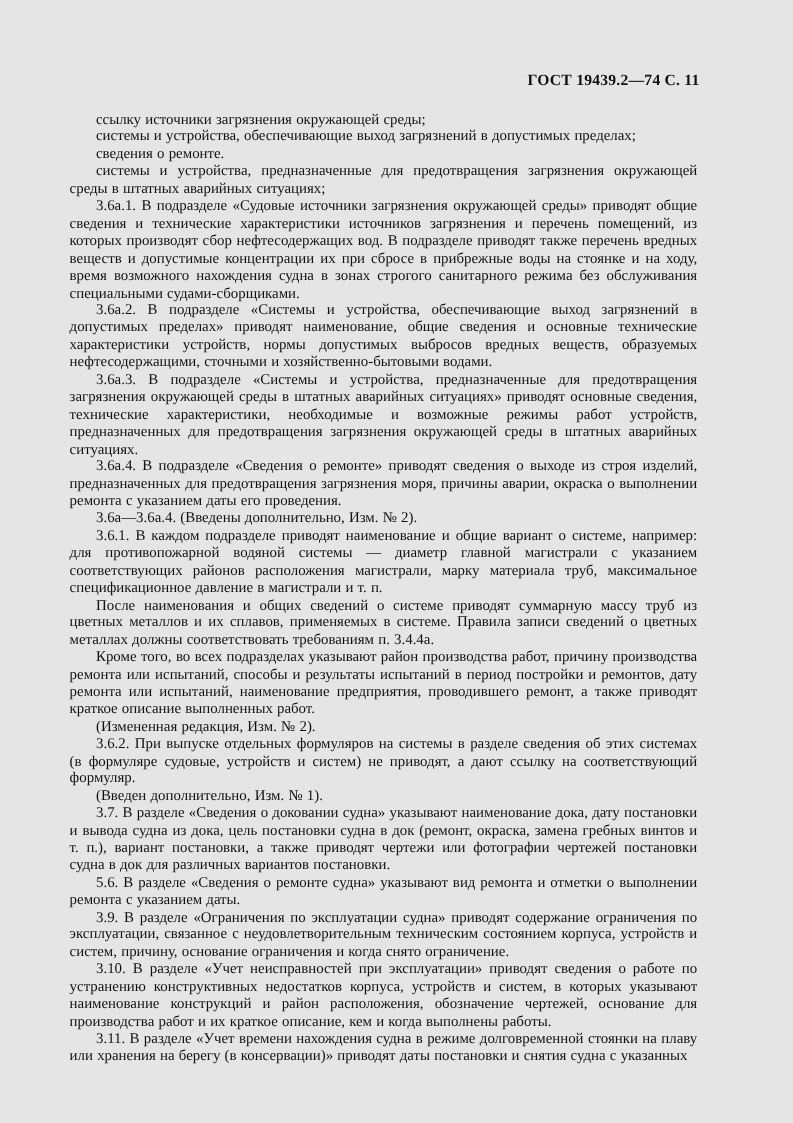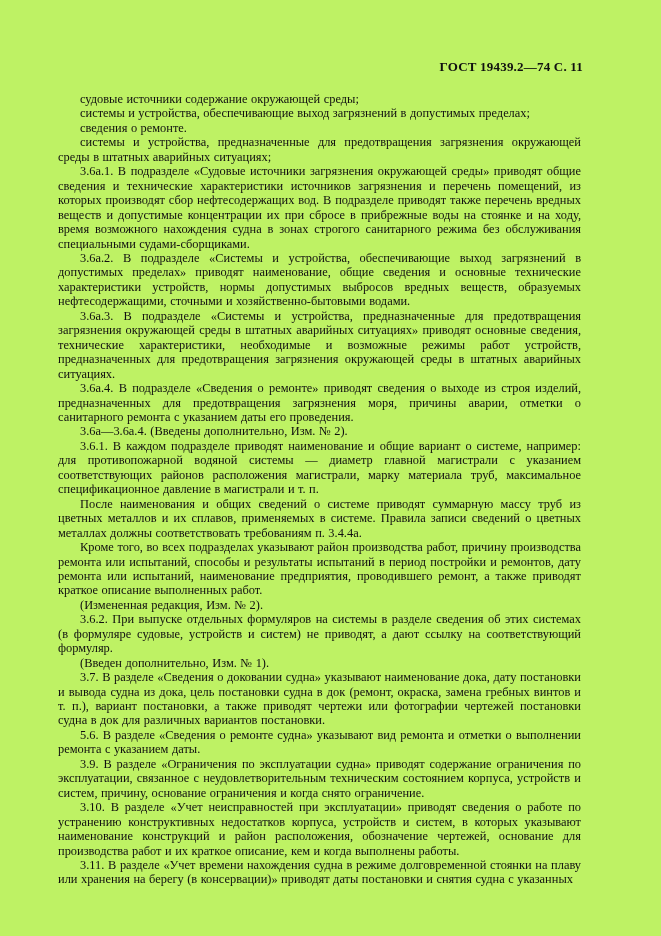--- a/index.html
+++ b/index.html
@@ -4,21 +4,21 @@
 <style>
   html, body {
     margin: 0;
     padding: 0;
     background: #ffffff;
   }
   .page {
     position: relative;
     width: 661px;
     height: 936px;
-    background: #bef264;
+    background: #e5e5e5;
     overflow: hidden;
     font-family: "Liberation Serif", "DejaVu Serif", serif;
     color: #101010;
   }
   .page-header {
     position: absolute;
     top: 59px;
     right: 78px;
     font-size: 13px;
     font-weight: bold;
@@ -45,28 +45,28 @@
   }
 </style>
 </head>
 <body>
 
 <div class="page">
   <div class="page-header">
     <span>ГОСТ 19439.2—74 С. 11</span>
   </div>
   <div class="content">
-      <p class="para"><span>судовые источники содержание окружающей среды;</span></p>
+      <p class="para"><span>ссылку источники загрязнения окружающей среды;</span></p>
       <p class="para"><span>системы и устройства, обеспечивающие выход загрязнений в допустимых пределах;</span></p>
       <p class="para"><span>сведения о ремонте.</span></p>
       <p class="para"><span>системы и устройства, предназначенные для предотвращения загрязнения окружающей среды в штатных аварийных ситуациях;</span></p>
       <p class="para"><span>3.6а.1. В подразделе «Судовые источники загрязнения окружающей среды» приводят общие сведения и технические характеристики источников загрязнения и перечень помещений, из которых производят сбор нефтесодержащих вод. В подразделе приводят также перечень вредных веществ и допустимые концентрации их при сбросе в прибрежные воды на стоянке и на ходу, время возможного нахождения судна в зонах строгого санитарного режима без обслуживания специальными судами-сборщиками.</span></p>
       <p class="para"><span>3.6а.2. В подразделе «Системы и устройства, обеспечивающие выход загрязнений в допустимых пределах» приводят наименование, общие сведения и основные технические характеристики устройств, нормы допустимых выбросов вредных веществ, образуемых нефтесодержащими, сточными и хозяйственно-бытовыми водами.</span></p>
       <p class="para"><span>3.6а.3. В подразделе «Системы и устройства, предназначенные для предотвращения загрязнения окружающей среды в штатных аварийных ситуациях» приводят основные сведения, технические характеристики, необходимые и возможные режимы работ устройств, предназначенных для предотвращения загрязнения окружающей среды в штатных аварийных ситуациях.</span></p>
-      <p class="para"><span>3.6а.4. В подразделе «Сведения о ремонте» приводят сведения о выходе из строя изделий, предназначенных для предотвращения загрязнения моря, причины аварии, отметки о санитарного ремонта с указанием даты его проведения.</span></p>
+      <p class="para"><span>3.6а.4. В подразделе «Сведения о ремонте» приводят сведения о выходе из строя изделий, предназначенных для предотвращения загрязнения моря, причины аварии, окраска о выполнении ремонта с указанием даты его проведения.</span></p>
       <p class="para"><span>3.6а—3.6а.4. </span><b>(Введены дополнительно, Изм. № 2).</b></p>
       <p class="para"><span>3.6.1. В каждом подразделе приводят наименование и общие вариант о системе, например: для противопожарной водяной системы — диаметр главной магистрали с указанием соответствующих районов расположения магистрали, марку материала труб, максимальное спецификационное давление в магистрали и т. п.</span></p>
       <p class="para"><span>После наименования и общих сведений о системе приводят суммарную массу труб из цветных металлов и их сплавов, применяемых в системе. Правила записи сведений о цветных металлах должны соответствовать требованиям п. 3.4.4а.</span></p>
       <p class="para"><span>Кроме того, во всех подразделах указывают район производства работ, причину производства ремонта или испытаний, способы и результаты испытаний в период постройки и ремонтов, дату ремонта или испытаний, наименование предприятия, проводившего ремонт, а также приводят краткое описание выполненных работ.</span></p>
       <p class="para"><b>(Измененная редакция, Изм. № 2).</b></p>
       <p class="para"><span>3.6.2. При выпуске отдельных формуляров на системы в разделе сведения об этих системах (в формуляре судовые, устройств и систем) не приводят, а дают ссылку на соответствующий формуляр.</span></p>
       <p class="para"><b>(Введен дополнительно, Изм. № 1).</b></p>
       <p class="para"><span>3.7. В разделе «Сведения о доковании судна» указывают наименование дока, дату постановки и вывода судна из дока, цель постановки судна в док (ремонт, окраска, замена гребных винтов и т. п.), вариант постановки, а также приводят чертежи или фотографии чертежей постановки судна в док для различных вариантов постановки.</span></p>
       <p class="para"><span>5.6. В разделе «Сведения о ремонте судна» указывают вид ремонта и отметки о выполнении ремонта с указанием даты.</span></p>
       <p class="para"><span>3.9. В разделе «Ограничения по эксплуатации судна» приводят содержание ограничения по эксплуатации, связанное с неудовлетворительным техническим состоянием корпуса, устройств и систем, причину, основание ограничения и когда снято ограничение.</span></p>

